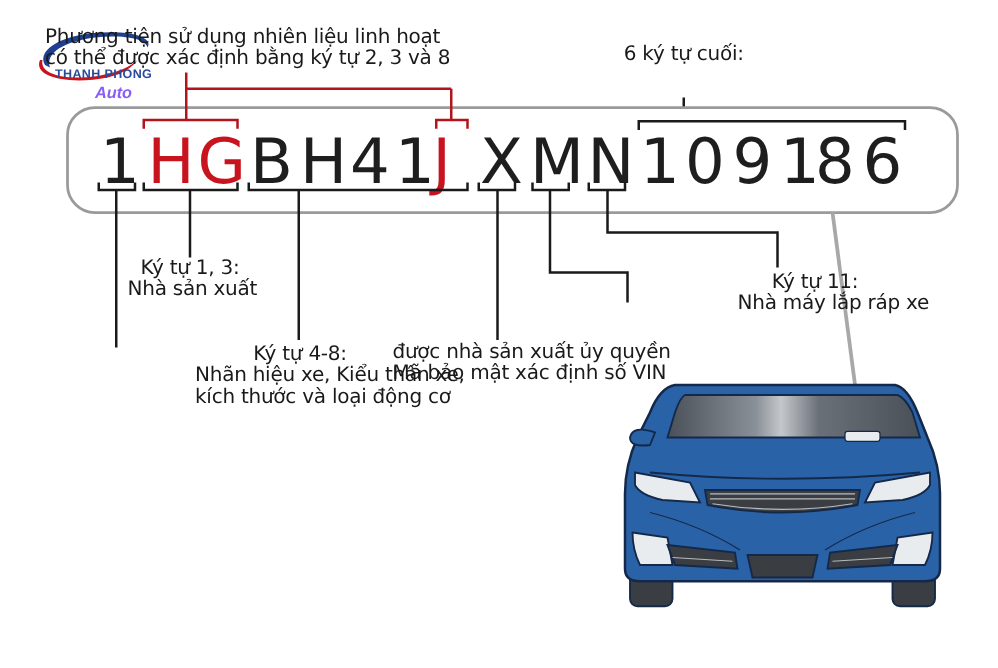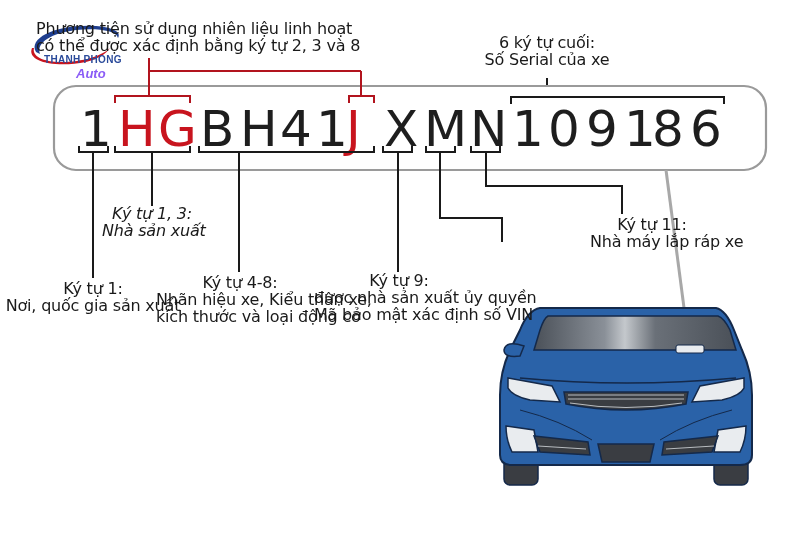--- a/index.html
+++ b/index.html
@@ -135,41 +135,35 @@
     </g>
   </svg>
 
   <div class="lbl" style="left:36px; top:20px; text-align:left;">
     <span>Phương tiện sử dụng nhiên liệu linh hoạt</span>
     <span>có thể được xác định bằng ký tự 2, 3 và 8</span>
   </div>
 
   <div class="lbl" style="left:484px; top:34px; width:126px;">
     <span>6 ký tự cuối:</span>
-    <span>Số Serial của xe</span>
   </div>
 
-  <div class="lbl" style="left:102px; top:205px; width:100px;font-style:italic;">
+  <div class="lbl" style="left:102px; top:205px; width:100px;">
     <span>Ký tự 1, 3:</span>
     <span>Nhà sản xuất</span>
   </div>
 
-  <div class="lbl" style="left:4px; top:280px; width:178px;">
-    <span>Ký tự 1:</span>
-    <span>Nơi, quốc gia sản xuất</span>
-  </div>
 
   <div class="lbl" style="left:156px; top:274px; width:168px;">
     <span>Ký tự 4-8:</span>
     <span>Nhãn hiệu xe, Kiểu thân xe,</span>
     <span>kích thước và loại động cơ</span>
   </div>
 
   <div class="lbl" style="left:314px; top:272px; width:170px;">
-    <span>Ký tự 9:</span>
     <span>được nhà sản xuất ủy quyền</span>
     <span>Mã bảo mật xác định số VIN</span>
   </div>
 
 
   <div class="lbl" style="left:562px; top:216px; width:124px;margin-left:28px;">
     <span>Ký tự 11:</span>
     <span>Nhà máy lắp ráp xe</span>
   </div>
 </div>

